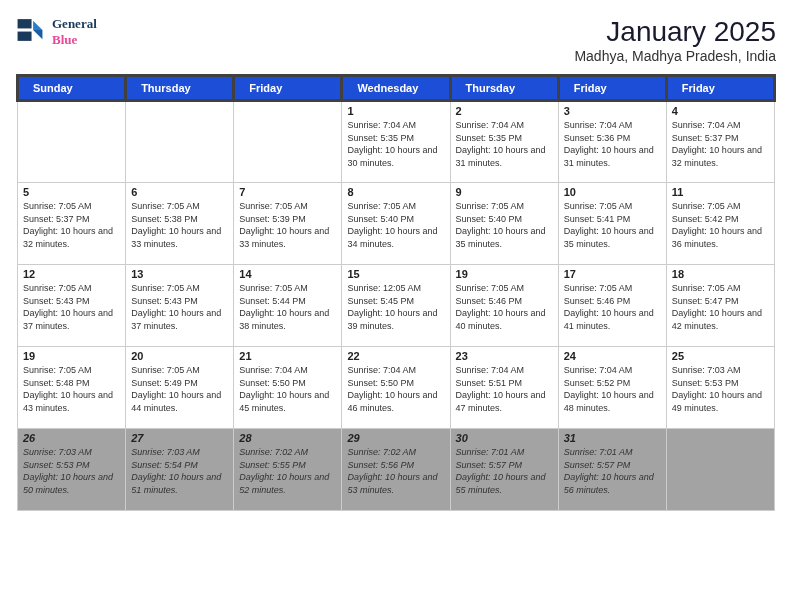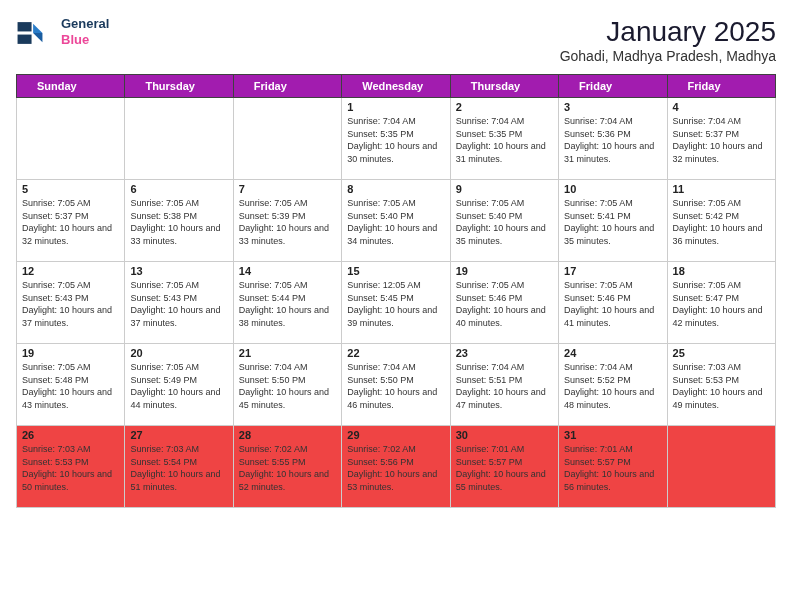--- a/index.html
+++ b/index.html
@@ -18,22 +18,23 @@
       flex-direction: column;
     }
     .header {
       display: flex;
       align-items: flex-start;
       justify-content: space-between;
       margin-bottom: 10px;
     }
     .logo {
       display: flex;
-      align-items: flex-end;
-      gap: 17px;
+      align-items: flex-start;
+      gap: 8px;
+      font-family: Liberation Serif, serif;
     }
     .logo-text {
       font-size: 13px;
       font-weight: bold;
       color: #1a3a5c;
       line-height: 1.2;
     }
     .logo-blue { color: #ec4899; }
     .logo-icon {
       width: 28px;
@@ -51,39 +52,40 @@
     .subtitle {
       font-size: 14px;
       color: #333;
     }
     .cal-table {
       width: 100%;
       border-collapse: collapse;
       table-layout: fixed;
     }
     .cal-table th {
-      background: #a21caf;
+      background: #1d4ed8;
       color: #fff;
       font-size: 11px;
       font-weight: bold;
       text-align: left;
-      padding: 5px 20px;
-      border: 1px solid #404040;
+      padding: 5px 14px;
+      border: 3px solid #404040;
     }
     .cal-table td {
       vertical-align: top;
       border: 1px solid #ccc;
       padding: 3px 5px;
       font-size: 9.5px;
       color: #333;
       height: 82px;
       background: #fff;
     }
     .cal-table tr:last-child td {
-      background: #ef4444;
+      background: #a3a3a3;
+      font-style: italic;
     }
     .day-num {
       font-size: 11px;
       font-weight: bold;
       color: #222;
       display: block;
       margin-bottom: 2px;
     }
     .day-info {
       font-size: 9px;
@@ -107,21 +109,21 @@
         <rect x="2" y="4" width="18" height="12" fill="#1a3a5c"></rect>
         <rect x="2" y="20" width="18" height="12" fill="#1a3a5c"></rect>
       </svg>
       <div>
         <div class="logo-text" style="color:#1a3a5c;">General</div>
         <div class="logo-text logo-blue">Blue</div>
       </div>
     </div>
     <div class="title-block">
       <div class="month-title">January 2025</div>
-      <div class="subtitle">Gohadi, Madhya Pradesh, Madhya</div>
+      <div class="subtitle">Madhya, Madhya Pradesh, India</div>
     </div>
   </div>
 
   <table class="cal-table">
     <thead>
       <tr>
         <th>Sunday</th>
         <th>Thursday</th>
         <th>Friday</th>
         <th>Wednesday</th>

